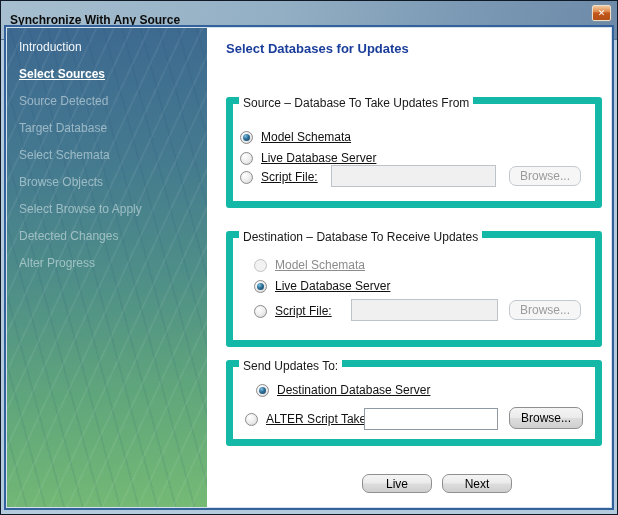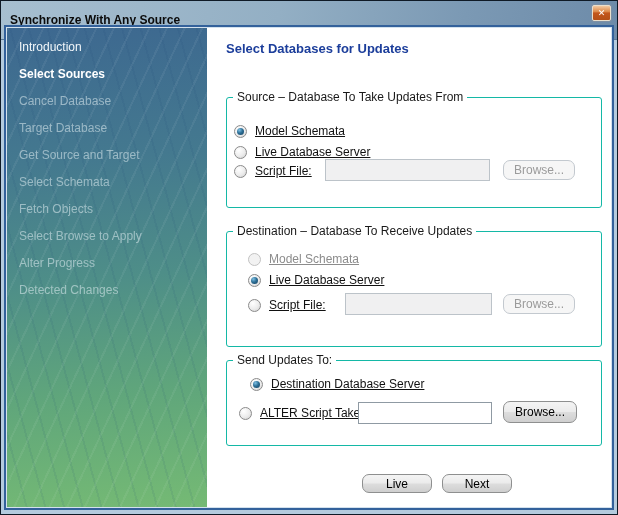--- a/index.html
+++ b/index.html
@@ -39,29 +39,29 @@
   .sidebar {
     flex:0 0 200px; width:200px;
     background:
       repeating-linear-gradient(115deg, rgba(255,255,255,0.06) 0 2px, rgba(255,255,255,0) 2px 16px),
       repeating-linear-gradient(75deg, rgba(20,60,110,0.08) 0 2px, rgba(20,60,110,0) 2px 18px),
       linear-gradient(175deg,#3d6890 0%,#44798f 28%,#4e8e88 52%,#60a67b 76%,#75ba74 100%);
   }
   .steps { list-style:none; padding-top:6px; }
   .step { height:27px; line-height:27px; padding-left:12px; color:rgba(226,239,243,0.55); white-space:nowrap; }
   .step.done    { color:#f2f7fa; }
-  .step.current { color:#ffffff; font-weight:bold; }
+  .step.current { color:#ffffff; font-weight:bold;text-decoration:underline; }
 
   
   .content { position:relative; flex:1; background:#ffffff; }
   .heading { position:absolute; left:19px; top:13px; font-size:13px; font-weight:bold; color:#1c3e9b; }
 
   .group {
     position:absolute; left:19px; width:376px;
-    border:1px solid #14b8a6; border-radius:3px; background:#fff;
+    border:7px solid #14b8a6; border-radius:3px; background:#fff;
   }
   .group-title { position:absolute; top:-8px; left:6px; padding:0 4px; background:#fff; color:#191919; white-space:nowrap; }
   #group-source      { top:69px;  height:111px; }
   #group-destination { top:203px; height:116px; }
   #group-send        { top:332px; height:86px;  }
 
   .opt-row { position:absolute; display:flex; align-items:center; gap:8px; height:16px; cursor:default; }
   .opt-label { color:#111; white-space:nowrap;text-decoration:underline; }
   .opt-row.disabled .opt-label { color:#8c8c8c; }
 
@@ -107,28 +107,27 @@
     </span>
   </div>
 
   <div class="client-outer">
     <div class="client">
 
       <div class="sidebar">
         <ul class="steps">
           <li class="step done">Introduction</li>
           <li class="step current">Select Sources</li>
-          <li class="step">Cancel Database</li>
+          <li class="step">Source Detected</li>
           <li class="step">Target Database</li>
-          <li class="step">Get Source and Target</li>
           <li class="step">Select Schemata</li>
-          <li class="step">Fetch Objects</li>
+          <li class="step">Browse Objects</li>
           <li class="step">Select Browse to Apply</li>
+          <li class="step">Detected Changes</li>
           <li class="step">Alter Progress</li>
-          <li class="step">Detected Changes</li>
         </ul>
       </div>
 
       <div class="content">
         <div class="heading">Select Databases for Updates</div>
 
         <div class="group" id="group-source">
           <span class="group-title">Source – Database To Take Updates From</span>
           <div class="opt-row" style="left:7px; top:25px;">
             <span class="radio checked"></span>

